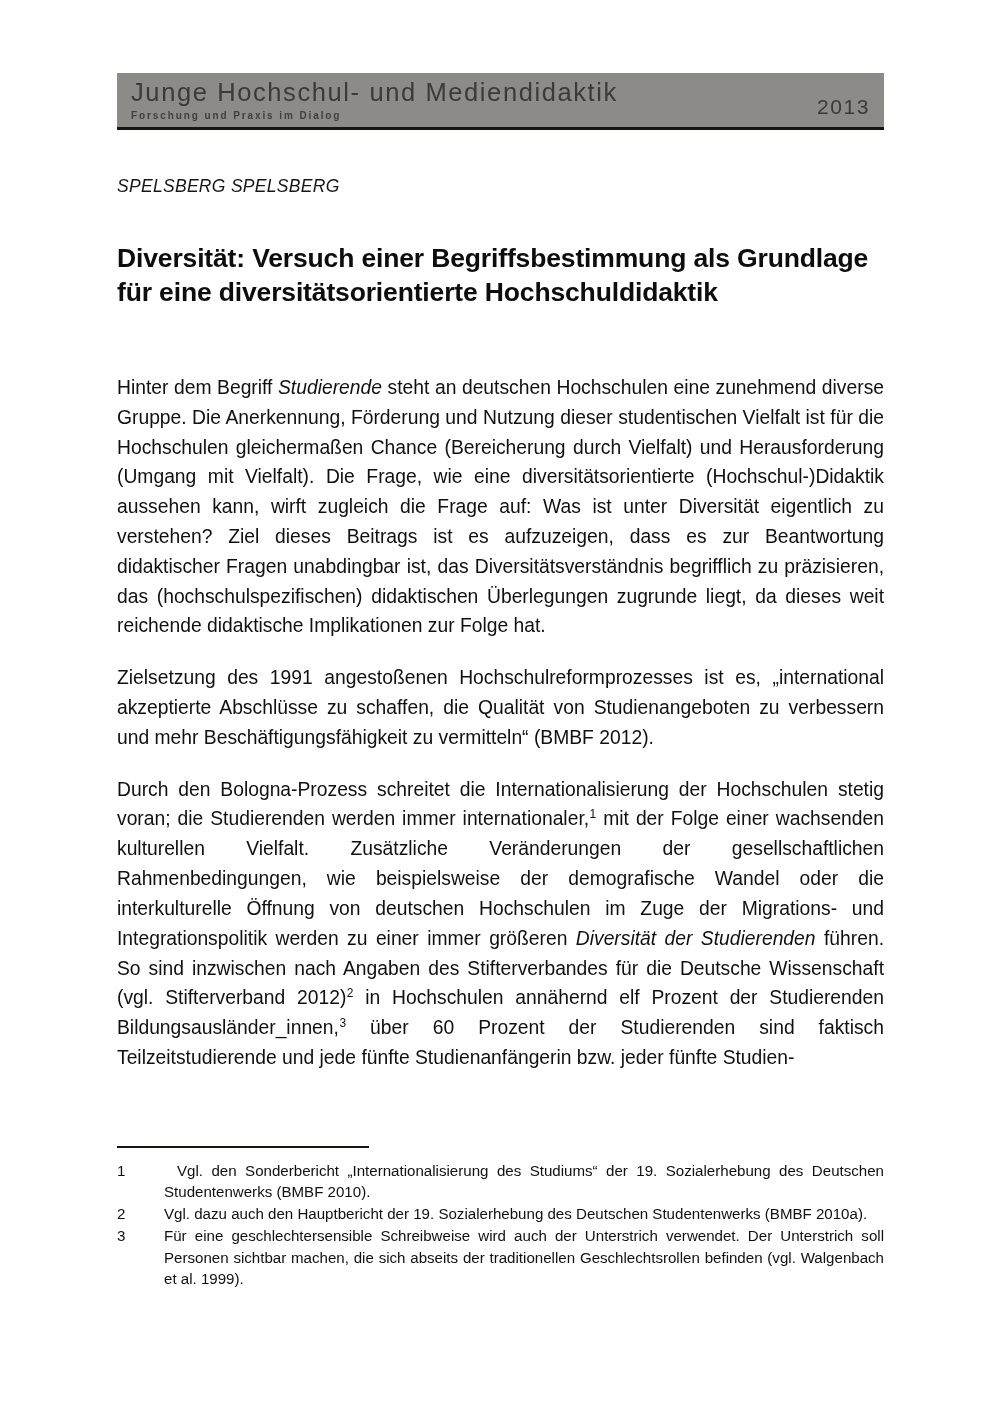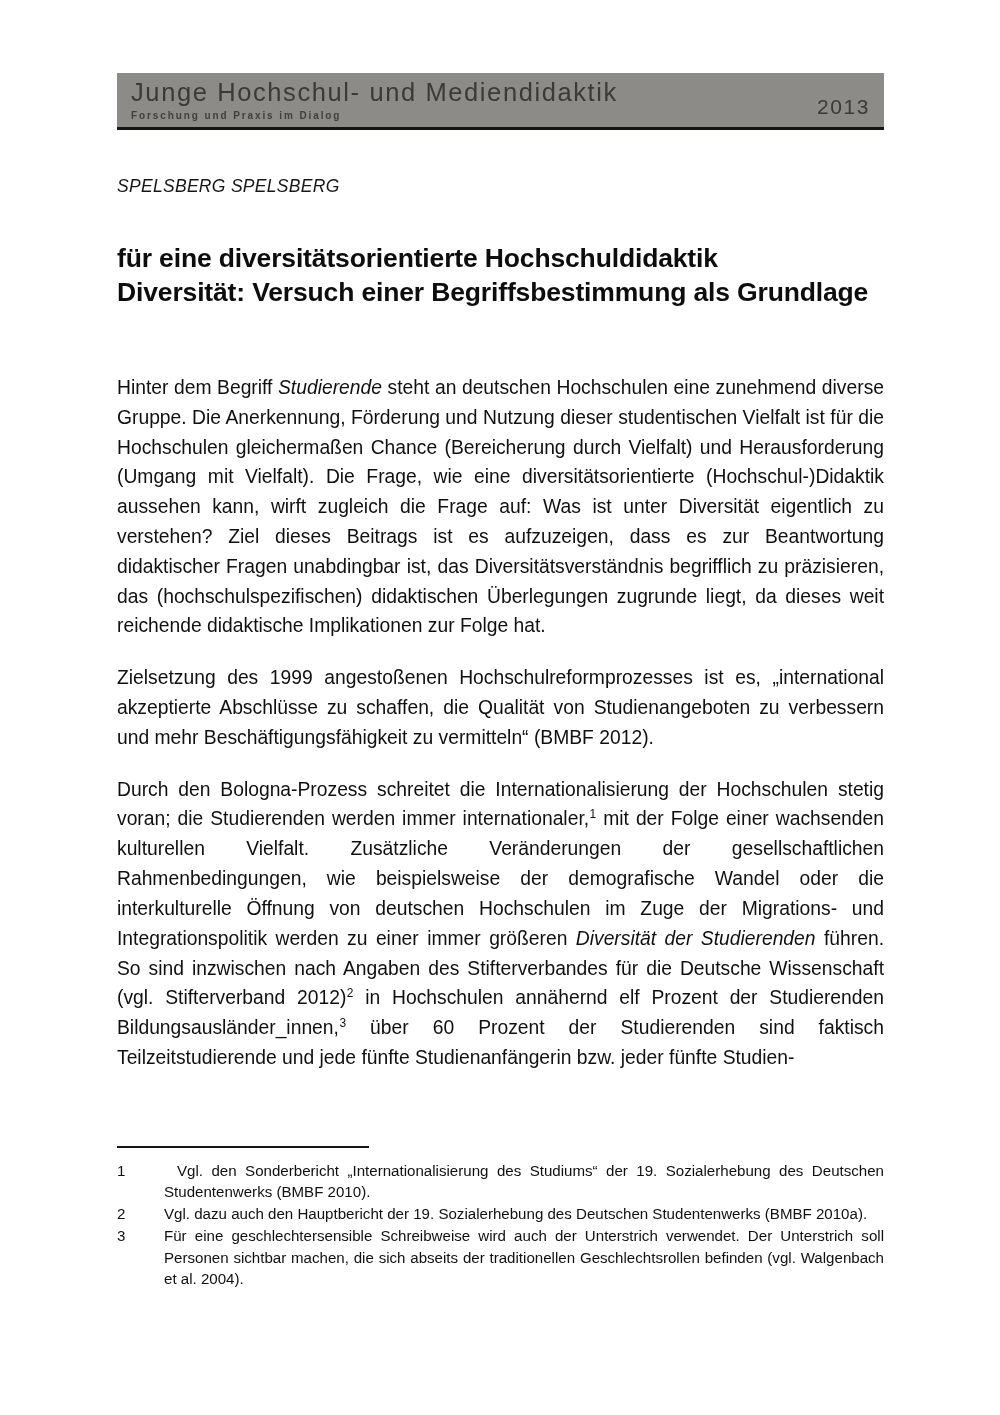--- a/index.html
+++ b/index.html
@@ -199,47 +199,47 @@
       <span class="banner-year">2013</span>
     </div>
     <div class="banner-rule"></div>
   </div>
 
   <div class="content">
 
     <div class="author">SPELSBERG SPELSBERG</div>
 
     <h1 class="article-title">
+      <span class="tline">Diversität: Versuch einer Begriffsbestimmung als Grundlage</span>
       <span class="tline">für eine diversitätsorientierte Hochschuldidaktik</span>
-      <span class="tline">Diversität: Versuch einer Begriffsbestimmung als Grundlage</span>
     </h1>
 
 
     <p class="body"><span>Hinter dem Begriff </span><em>Studierende</em><span> steht an deutschen Hochschulen eine zunehmend diverse Gruppe. Die Anerkennung, Förderung und Nutzung dieser studentischen Vielfalt ist für die Hochschulen gleichermaßen Chance (Bereicherung durch Vielfalt) und Herausforderung (Umgang mit Vielfalt). Die Frage, wie eine diversitätsorientierte (Hochschul-)Didaktik aussehen kann, wirft zugleich die Frage auf: Was ist unter Diversität eigentlich zu verstehen? Ziel dieses Beitrags ist es aufzuzeigen, dass es zur Beantwortung didaktischer Fragen unabdingbar ist, das Diversitätsverständnis begrifflich zu präzisieren, das (hochschulspezifischen) didaktischen Überlegungen zugrunde liegt, da dieses weit reichende didaktische Implikationen zur Folge hat.</span></p>
 
 
-    <p class="body">Zielsetzung des 1999 angestoßenen Hochschulreformprozesses ist es, „international akzeptierte Abschlüsse zu schaffen, die Qualität von Studienangeboten zu verbessern und mehr Beschäftigungsfähigkeit zu vermitteln“ (BMBF 2012).</p>
+    <p class="body">Zielsetzung des 1991 angestoßenen Hochschulreformprozesses ist es, „international akzeptierte Abschlüsse zu schaffen, die Qualität von Studienangeboten zu verbessern und mehr Beschäftigungsfähigkeit zu vermitteln“ (BMBF 2012).</p>
 
     <p class="body"><span>Durch den Bologna-Prozess schreitet die Internationalisierung der Hochschulen stetig voran; die Studierenden werden immer internationaler,</span><sup class="fn">1</sup><span> mit der Folge einer wachsenden kulturellen Vielfalt. Zusätzliche Veränderungen der gesellschaftlichen Rahmenbedingungen, wie beispielsweise der demografische Wandel oder die interkulturelle Öffnung von deutschen Hochschulen im Zuge der Migrations- und Integrationspolitik werden zu einer immer größeren </span><em>Diversität der Studierenden</em><span> führen. So sind inzwischen nach Angaben des Stifterverbandes für die Deutsche Wissenschaft (vgl. Stifterverband 2012)</span><sup class="fn">2</sup><span> in Hochschulen annähernd elf Prozent der Studierenden Bildungsausländer_innen,</span><sup class="fn">3</sup><span> über 60 Prozent der Studierenden sind faktisch Teilzeitstudierende und jede fünfte Studienanfängerin bzw. jeder fünfte Studien-</span></p>
 
   </div>
 
   <div class="footnotes">
     <div class="fn-rule"></div>
 
     <div class="fn-item first">
       <span class="fn-num">1</span>
       <span class="fn-text">Vgl. den Sonderbericht „Internationalisierung des Studiums“ der 19. Sozialerhebung des Deutschen Studentenwerks (BMBF 2010).</span>
     </div>
 
     <div class="fn-item">
       <span class="fn-num">2</span>
       <span class="fn-text">Vgl. dazu auch den Hauptbericht der 19. Sozialerhebung des Deutschen Studentenwerks (BMBF 2010a).</span>
     </div>
 
     <div class="fn-item">
       <span class="fn-num">3</span>
-      <span class="fn-text">Für eine geschlechtersensible Schreibweise wird auch der Unterstrich verwendet. Der Unterstrich soll Personen sichtbar machen, die sich abseits der traditionellen Geschlechtsrollen befinden (vgl. Walgenbach et al. 2004).</span>
+      <span class="fn-text">Für eine geschlechtersensible Schreibweise wird auch der Unterstrich verwendet. Der Unterstrich soll Personen sichtbar machen, die sich abseits der traditionellen Geschlechtsrollen befinden (vgl. Walgenbach et al. 1999).</span>
     </div>
   </div>
 
 
 </div>
 
 </body></html>

